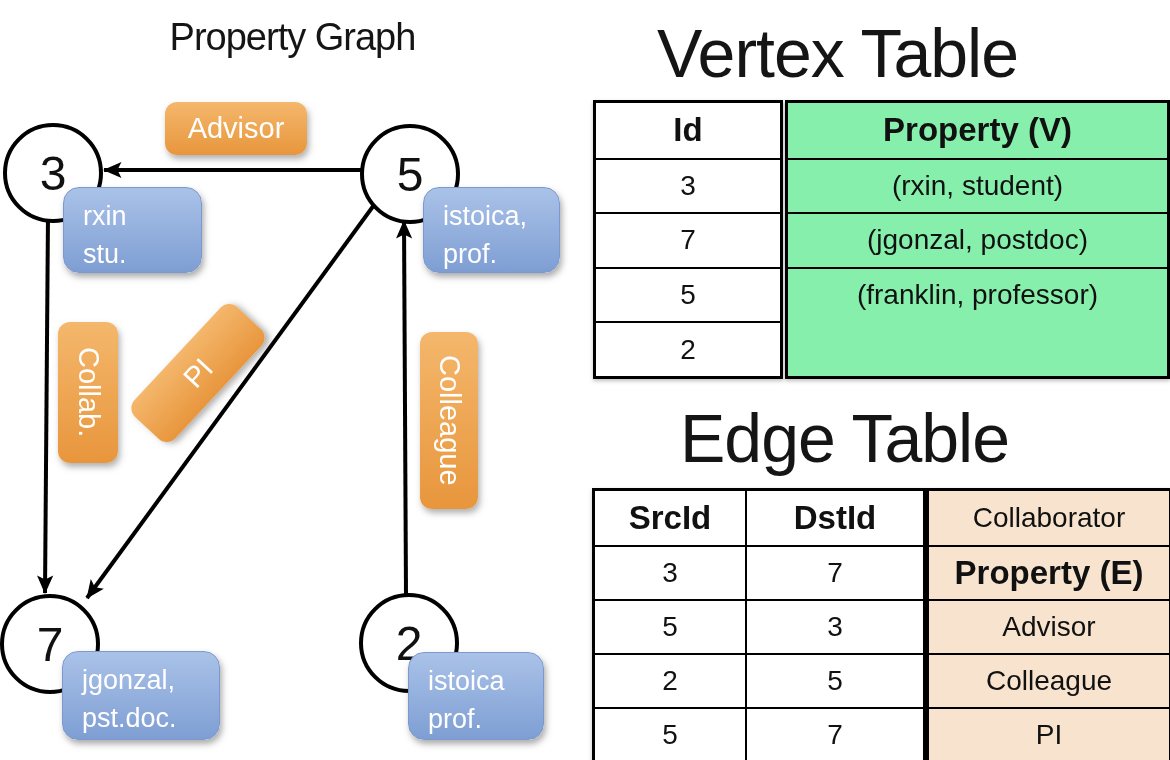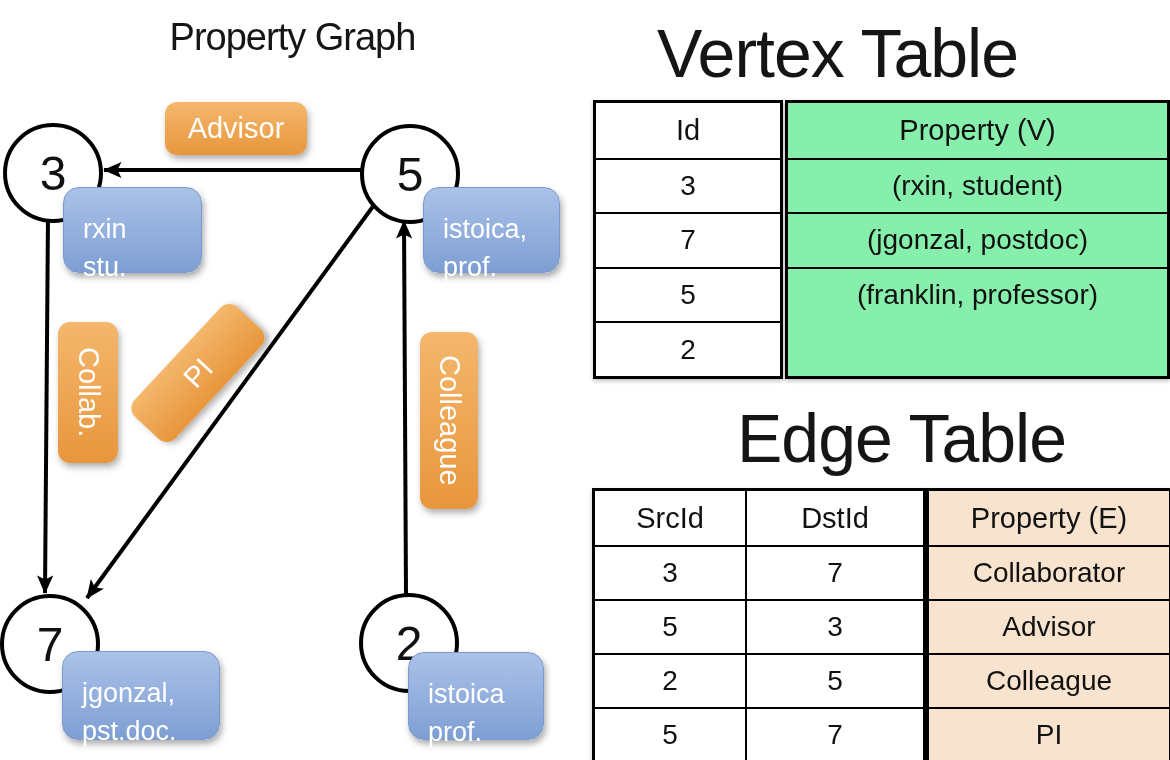--- a/index.html
+++ b/index.html
@@ -3,34 +3,34 @@
 <meta charset="utf-8">
 <style>
   html,body{margin:0;padding:0;background:#fff;}
   body{width:1170px;height:760px;position:relative;overflow:hidden;
        font-family:"Liberation Sans", sans-serif;color:#111;}
 
   .panel-title{position:absolute;text-align:center;font-weight:300;
        font-size:68px;letter-spacing:-1px;color:#151515;white-space:nowrap;}
   #graph-title{left:0;top:16px;width:585px;font-size:38px;}
   #vertex-title{left:585px;top:14px;width:505px;}
-  #edge-title{left:561px;top:399px;width:505px;text-align:right;}
+  #edge-title{left:592px;top:399px;width:505px;}
 
   
   #edge-svg{position:absolute;left:0;top:0;}
   .node{position:absolute;width:92px;height:92px;border:4.5px solid #000;
         border-radius:50%;background:#fff;display:flex;align-items:center;
         justify-content:center;font-size:48px;font-weight:300;}
   #node-3{left:3px;top:123px;}
   #node-5{left:360px;top:124px;}
   #node-7{left:0px;top:594px;}
   #node-2{left:359px;top:593px;}
 
   .prop-box{position:absolute;border-radius:16px;color:#fff;font-size:27px;
-        line-height:1.42;padding:22px 0 0 19px;box-sizing:border-box;
+        line-height:1.42;padding:9px 0 0 19px;box-sizing:border-box;
         background:linear-gradient(180deg,#AAC2E8 0%,#7E9ED3 100%);
         border:1px solid #7B99CE;box-shadow:2px 4px 6px rgba(90,90,90,.5);}
   #prop-rxin{left:63px;top:187px;width:139px;height:86px;}
   #prop-franklin{left:423px;top:187px;width:137px;height:86px;}
   #prop-jgonzal{left:62px;top:651px;width:158px;height:89px;}
   #prop-istoica{left:408px;top:652px;width:136px;height:88px;}
 
   .edge-label{position:absolute;border-radius:12px;color:#fff;
         background:linear-gradient(180deg,#F4B76C 0%,#E8963C 100%);
         display:flex;align-items:center;justify-content:center;font-size:29px;
@@ -39,21 +39,21 @@
   #label-collab{left:58px;top:322px;width:60px;height:141px;}
   #label-colleague{left:420px;top:332px;width:58px;height:177px;}
   #label-pi{left:123px;top:345px;width:150px;height:56px;transform:rotate(-47deg);}
   .vtext{writing-mode:vertical-rl;}
 
   
   .tbl{position:absolute;border:3px solid #000;background:#fff;
        display:grid;box-shadow:0 2px 4px rgba(0,0,0,.25);}
   .cell{display:flex;align-items:center;justify-content:center;
         font-size:28px;white-space:nowrap;}
-  .hdr{font-weight:normal;font-size:29px;}
+  .hdr{font-weight:bold;font-size:33px;}
 
   #vertex-id-column{left:593px;top:100px;width:184px;height:273px;
         grid-template-rows:repeat(5,1fr);}
   #vertex-prop-column{left:785px;top:100px;width:379px;height:273px;
         grid-template-rows:repeat(5,1fr);background:#86efac;}
   #vertex-id-column .cell:nth-child(n+2),
   #vertex-prop-column .cell:nth-child(n+2){border-top:2.5px solid #000;}
 
   #edge-srcdst-columns{left:592px;top:488px;width:328px;height:270px;
         grid-template-columns:150px 1fr;grid-template-rows:repeat(5,1fr);}
@@ -146,18 +146,18 @@
 <div class="cell">3</div>
     <div class="cell">7</div>
     <div class="cell">5</div>
     <div class="cell">3</div>
     <div class="cell">2</div>
     <div class="cell">5</div>
     <div class="cell">5</div>
     <div class="cell">7</div>
   </div>
 <div class="tbl" id="edge-prop-column">
-  <div class="cell hdr">Property (E)</div>
-<div class="cell">Collaborator</div>
+  <div class="cell">Collaborator</div>
+<div class="cell hdr">Property (E)</div>
     <div class="cell">Advisor</div>
     <div class="cell">Colleague</div>
     <div class="cell">PI</div>
   </div>
 
 </body></html>

